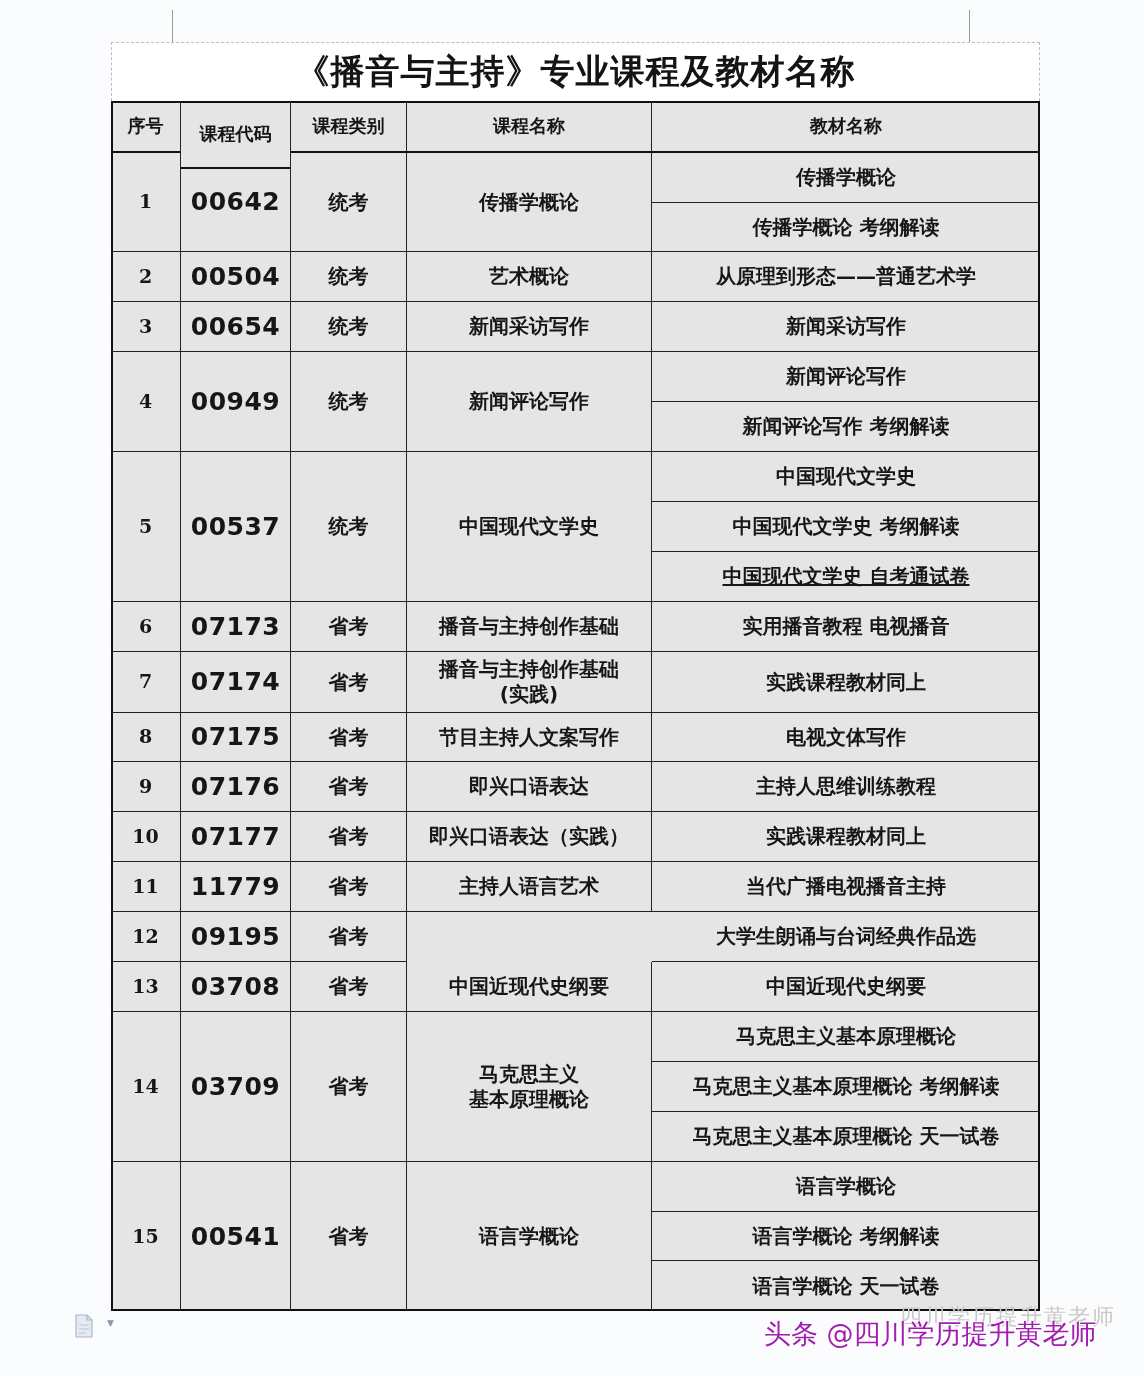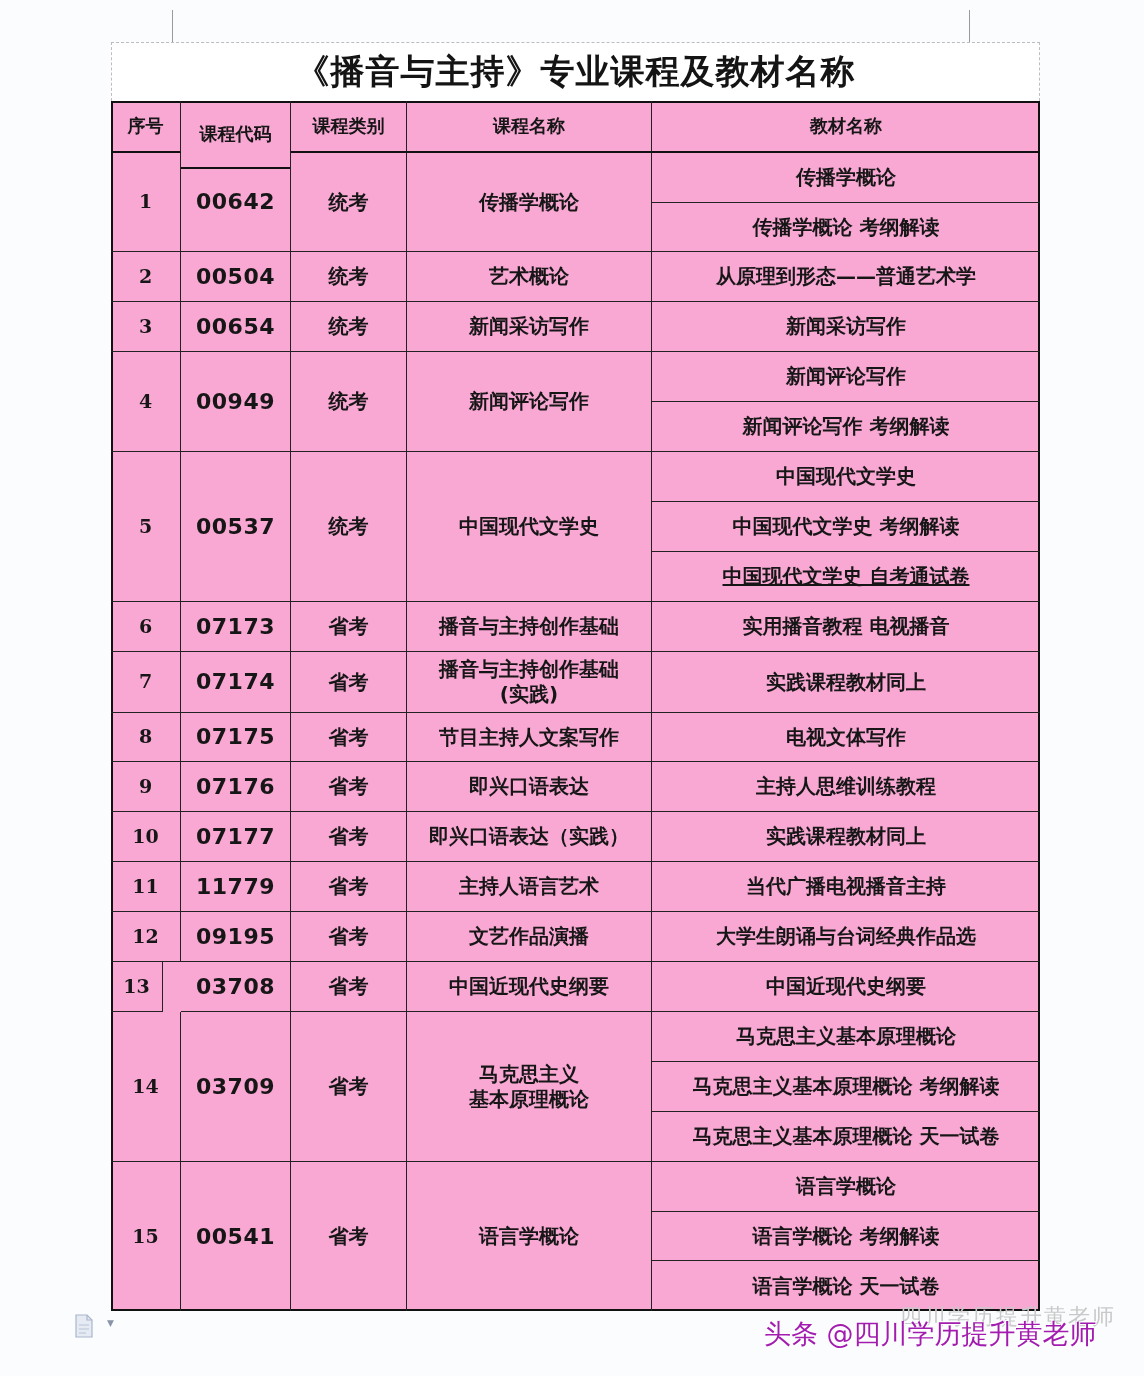--- a/index.html
+++ b/index.html
@@ -16,32 +16,32 @@
     box-sizing: border-box; background: #fff;
   }
   .doc-title {
     position: absolute; left: 111px; top: 44px; width: 929px; height: 56px;
     display: flex; align-items: center; justify-content: center;
     font-size: 34px; font-weight: bold; letter-spacing: 1px; color: #141414;
     font-family: "DejaVu Sans", sans-serif;
   }
   .tbl {
     position: absolute; left: 111px; top: 101px; width: 929px; height: 1210px;
-    border: 2px solid #111; box-sizing: border-box; background: #f9a8d4;
+    border: 2px solid #111; box-sizing: border-box; background: #e5e5e5;
   }
   .cell {
     position: absolute; box-sizing: border-box;
     display: flex; align-items: center; justify-content: center; text-align: center;
     border-right: 1.5px solid #222; border-bottom: 1.5px solid #222;
     font-size: 20px; font-weight: bold; line-height: 1.25; color: #161616;
     padding: 0 4px;
   }
   .cell.hdr { font-size: 18px; font-weight: bold; border-bottom: 2px solid #111; }
   .cell.num { font-family: "DejaVu Serif", "Liberation Serif", serif; font-weight: bold; font-size: 19px; }
-  .cell.code { font-family: "DejaVu Sans", sans-serif; font-weight: bold; font-size: 22px; letter-spacing: 0.5px; }
+  .cell.code { font-family: "DejaVu Sans", sans-serif; font-weight: bold; font-size: 25px; letter-spacing: 0.5px; }
   .cell.lastcol { border-right: none; }
   .cell.lastrow { border-bottom: none; }
   .doc-icon {
     position: absolute; left: 74px; top: 1314px; width: 20px; height: 24px;
   }
   .doc-caret { position: absolute; left: 107px; top: 1318px; font-size: 9px; color: #8a94a8; }
   .watermark-ghost {
     position: absolute; left: 900px; top: 1302px; font-size: 22px; color: #c9c9c9; letter-spacing: 2px;
   }
   .signature {
@@ -125,23 +125,22 @@
     <div class="cell " style="left: 294px; top: 709px; width: 245px; height: 50px;">即兴口语表达（实践）</div>
     <div class="cell lastcol" style="left: 539px; top: 709px; width: 388px; height: 50px;">实践课程教材同上</div>
     <div class="cell num" style="left: -2px; top: 759px; width: 70px; height: 50px;">11</div>
     <div class="cell code" style="left: 68px; top: 759px; width: 110px; height: 50px;">11779</div>
     <div class="cell " style="left: 178px; top: 759px; width: 116px; height: 50px;">省考</div>
     <div class="cell " style="left: 294px; top: 759px; width: 245px; height: 50px;">主持人语言艺术</div>
     <div class="cell lastcol" style="left: 539px; top: 759px; width: 388px; height: 50px;">当代广播电视播音主持</div>
     <div class="cell num" style="left: -2px; top: 809px; width: 70px; height: 50px;">12</div>
     <div class="cell code" style="left: 68px; top: 809px; width: 110px; height: 50px;">09195</div>
     <div class="cell " style="left: 178px; top: 809px; width: 116px; height: 50px;">省考</div>
-    <div class="cell " style="left: 294px; top: 809px; width: 245px; height: 50px;">文艺作品演播</div>
     <div class="cell lastcol" style="left: 539px; top: 809px; width: 388px; height: 50px;">大学生朗诵与台词经典作品选</div>
-    <div class="cell num" style="left: -2px; top: 859px; width: 52px; height: 50px;">13</div>
+    <div class="cell num" style="left: -2px; top: 859px; width: 70px; height: 50px;">13</div>
     <div class="cell code" style="left: 68px; top: 859px; width: 110px; height: 50px;">03708</div>
     <div class="cell " style="left: 178px; top: 859px; width: 116px; height: 50px;">省考</div>
     <div class="cell " style="left: 294px; top: 859px; width: 245px; height: 50px;">中国近现代史纲要</div>
     <div class="cell lastcol" style="left: 539px; top: 859px; width: 388px; height: 50px;">中国近现代史纲要</div>
     <div class="cell num" style="left: -2px; top: 909px; width: 70px; height: 150px;">14</div>
     <div class="cell code" style="left: 68px; top: 909px; width: 110px; height: 150px;">03709</div>
     <div class="cell " style="left: 178px; top: 909px; width: 116px; height: 150px;">省考</div>
     <div class="cell " style="left: 294px; top: 909px; width: 245px; height: 150px; flex-direction: column;">
       <span>马克思主义</span>
       <span>基本原理概论</span>

